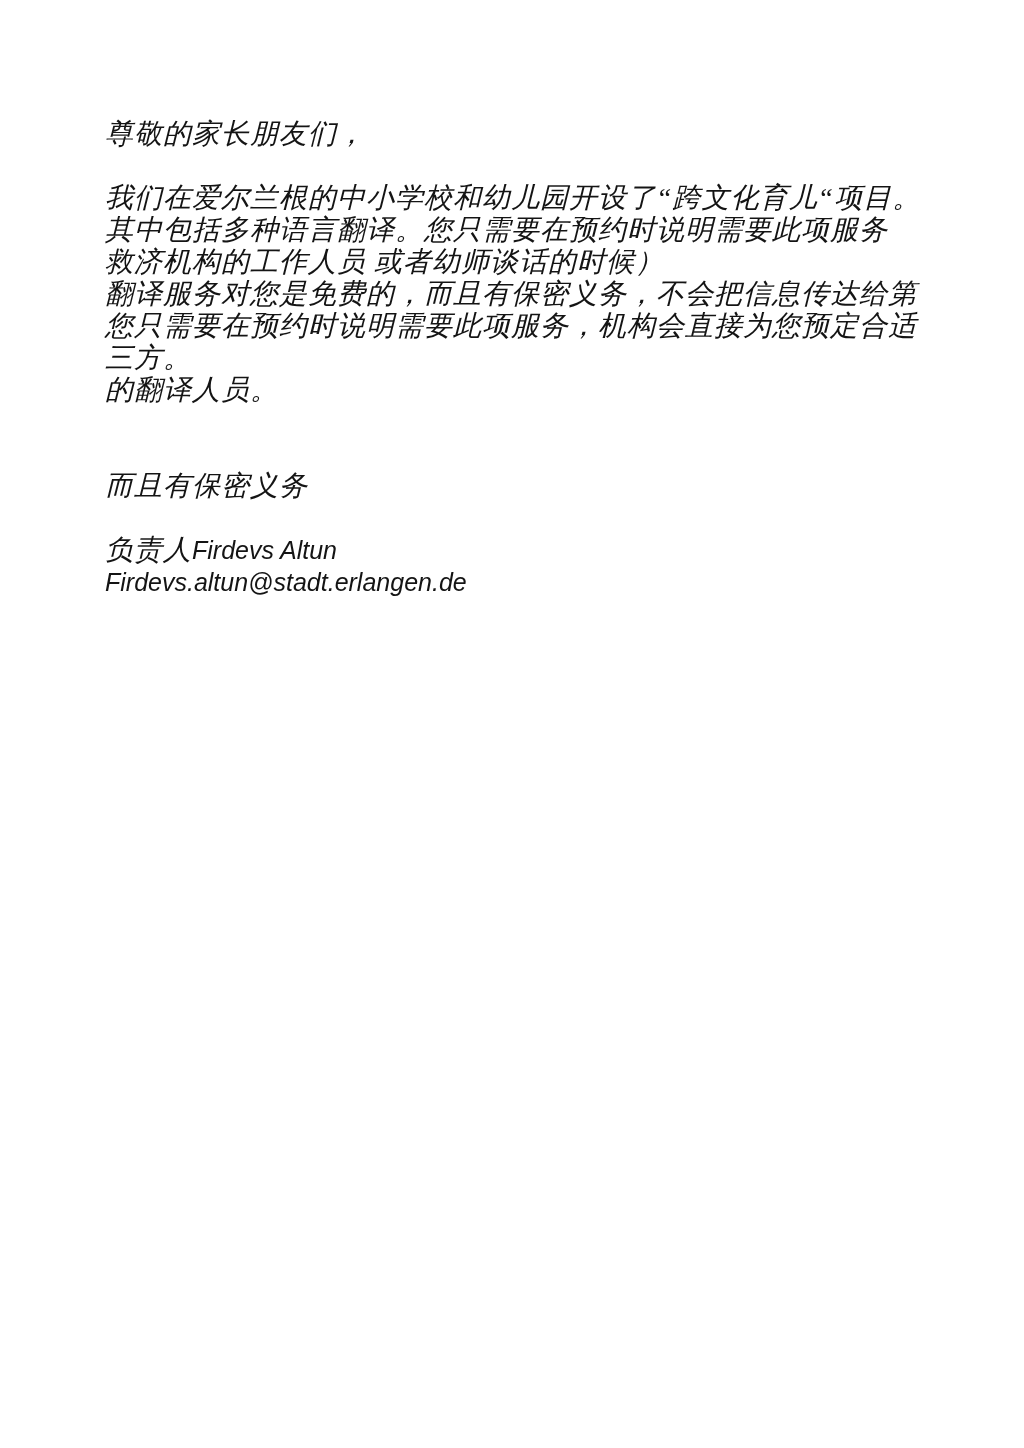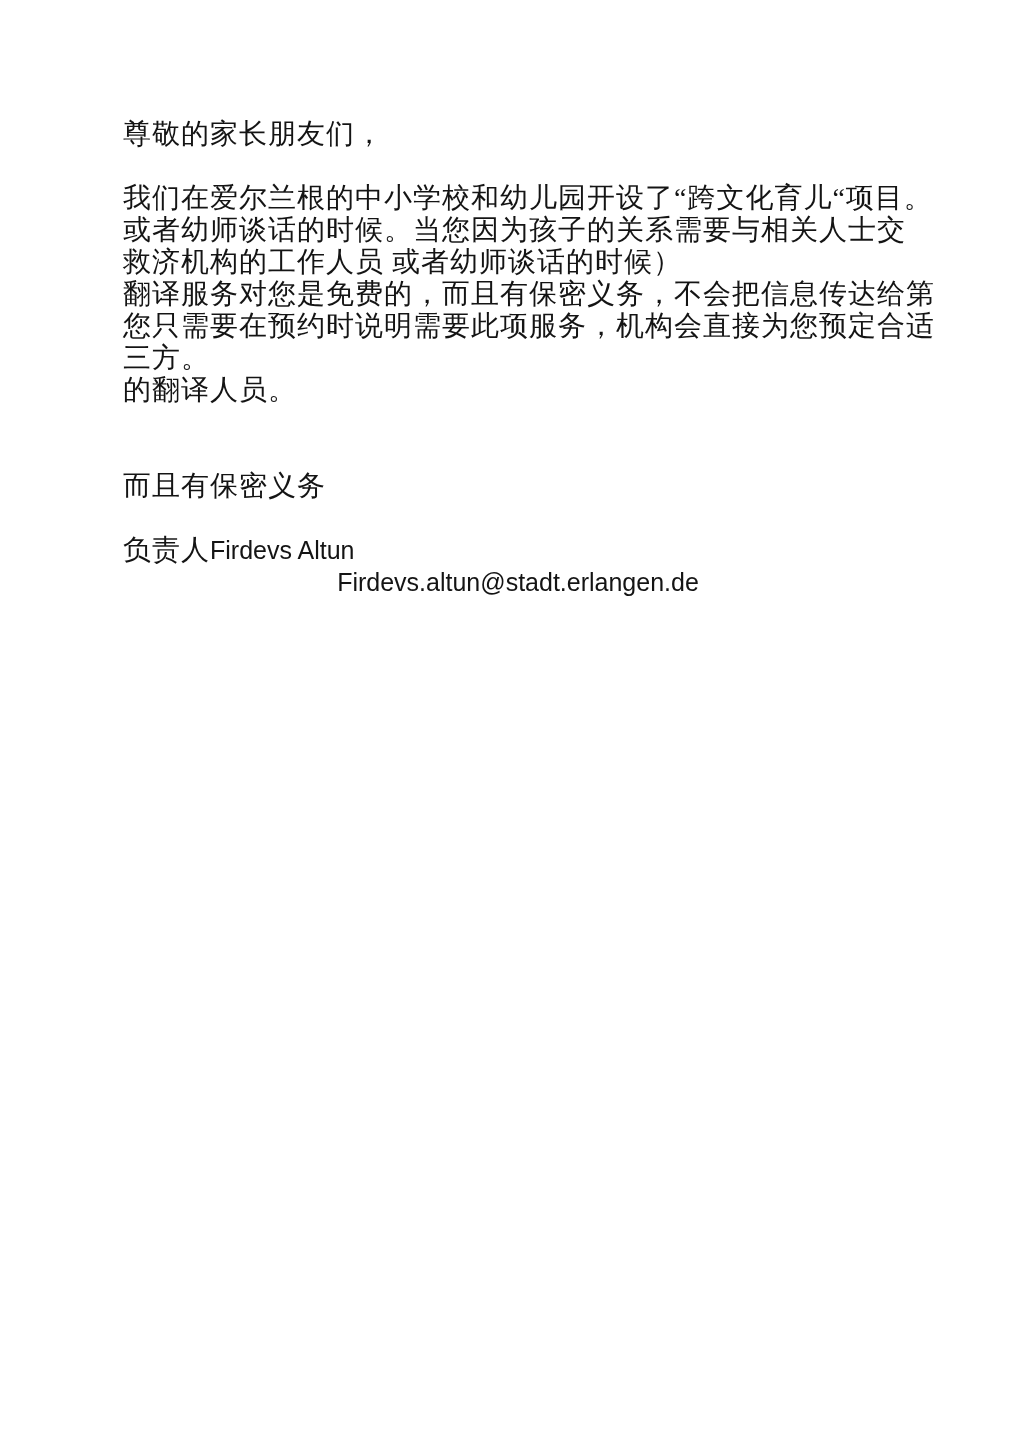--- a/index.html
+++ b/index.html
@@ -10,58 +10,58 @@
   .page {
     position: relative;
     width: 1024px;
     height: 1448px;
     background: #ffffff;
     color: #141414;
     overflow: hidden;
   }
   .content {
     position: absolute;
-    left: 123px;
+    left: 105px;
     top: 118px;
     width: 790px;
+    font-style: italic;
   }
   .line {
     font-family: "Liberation Serif", "DejaVu Serif", serif;
     font-size: 28px;
     line-height: 32px;
     min-height: 32px;
     white-space: nowrap;
     letter-spacing: 1px;
   }
   .latin {
     font-family: "Liberation Sans", "DejaVu Sans", sans-serif;
     font-size: 25px;
     letter-spacing: 0;
-    text-align: center;
   }
   span.latin {
     font-size: 25px;
   }
   .spacer {
     height: 32px;
   }
 </style>
 </head>
 <body>
 
 <div class="page">
   <div class="content">
 
     <div class="line">尊敬的家长朋友们，</div>
 
     <div class="spacer"></div>
 
     <div>
       <div class="line">我们在爱尔兰根的中小学校和幼儿园开设了“跨文化育儿“项目。</div>
-      <div class="line">或者幼师谈话的时候。当您因为孩子的关系需要与相关人士交</div>
+      <div class="line">其中包括多种语言翻译。您只需要在预约时说明需要此项服务</div>
       <div class="line">救济机构的工作人员 或者幼师谈话的时候）</div>
       <div class="line">翻译服务对您是免费的，而且有保密义务，不会把信息传达给第</div>
       <div class="line">您只需要在预约时说明需要此项服务，机构会直接为您预定合适</div>
       <div class="line">三方。</div>
       <div class="line">的翻译人员。</div>
     </div>
 
     <div class="spacer"></div>
 
 

